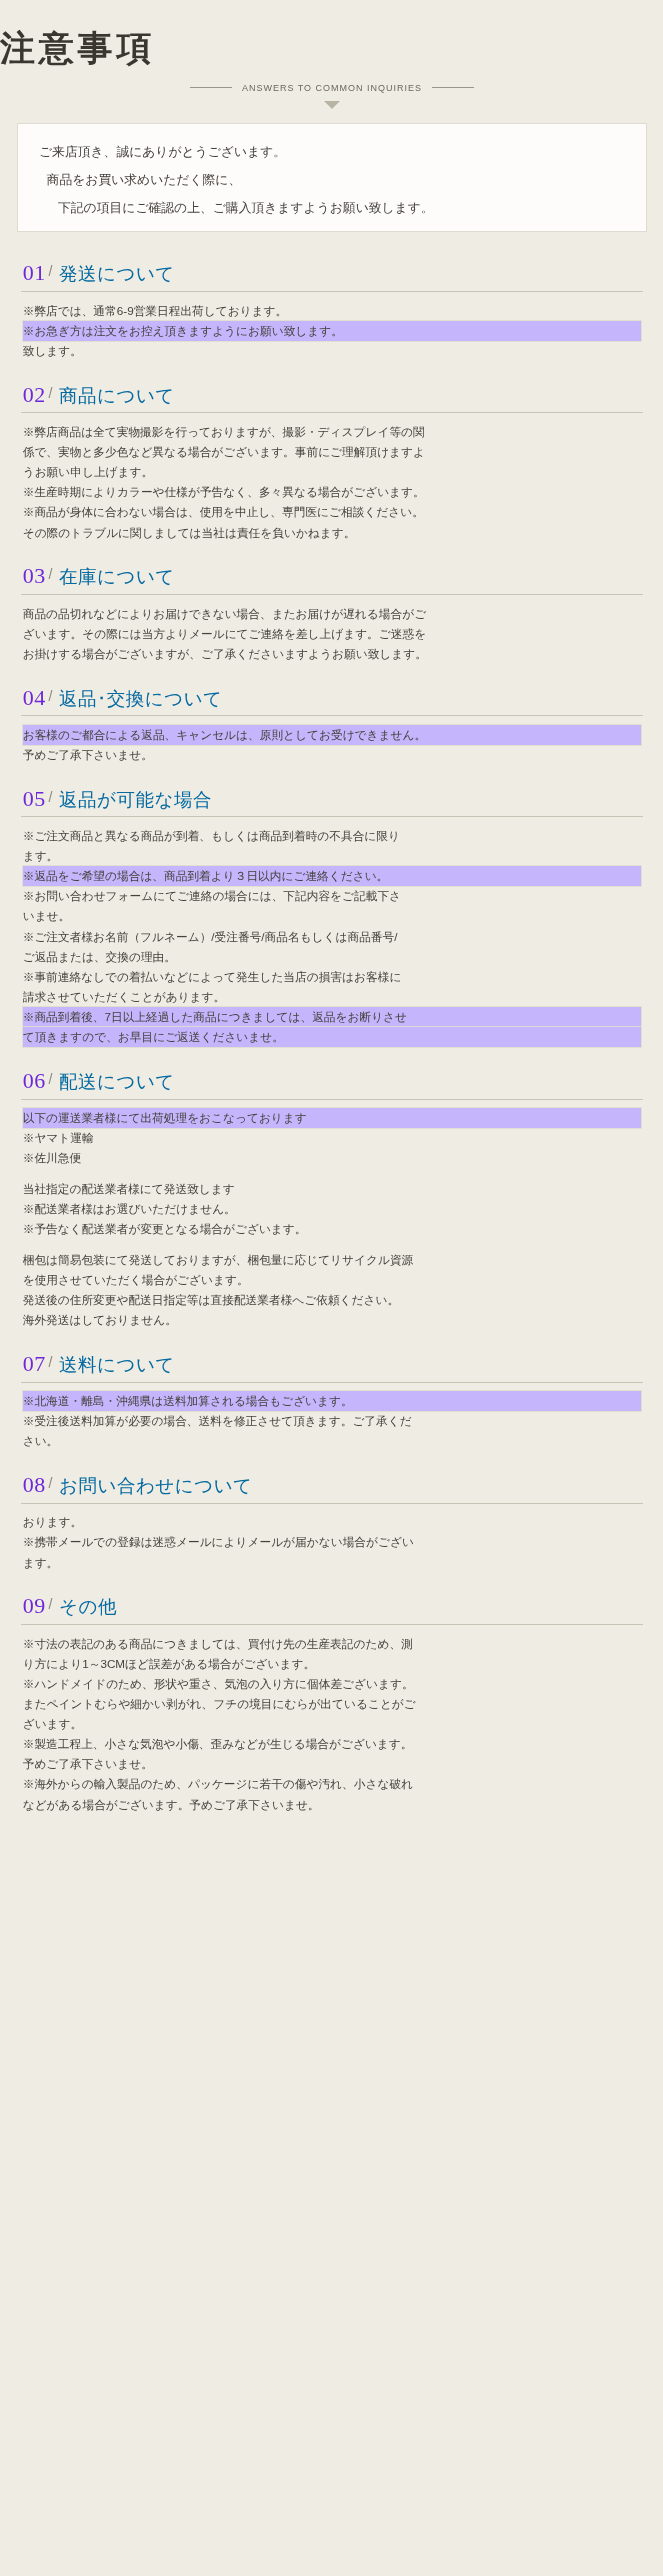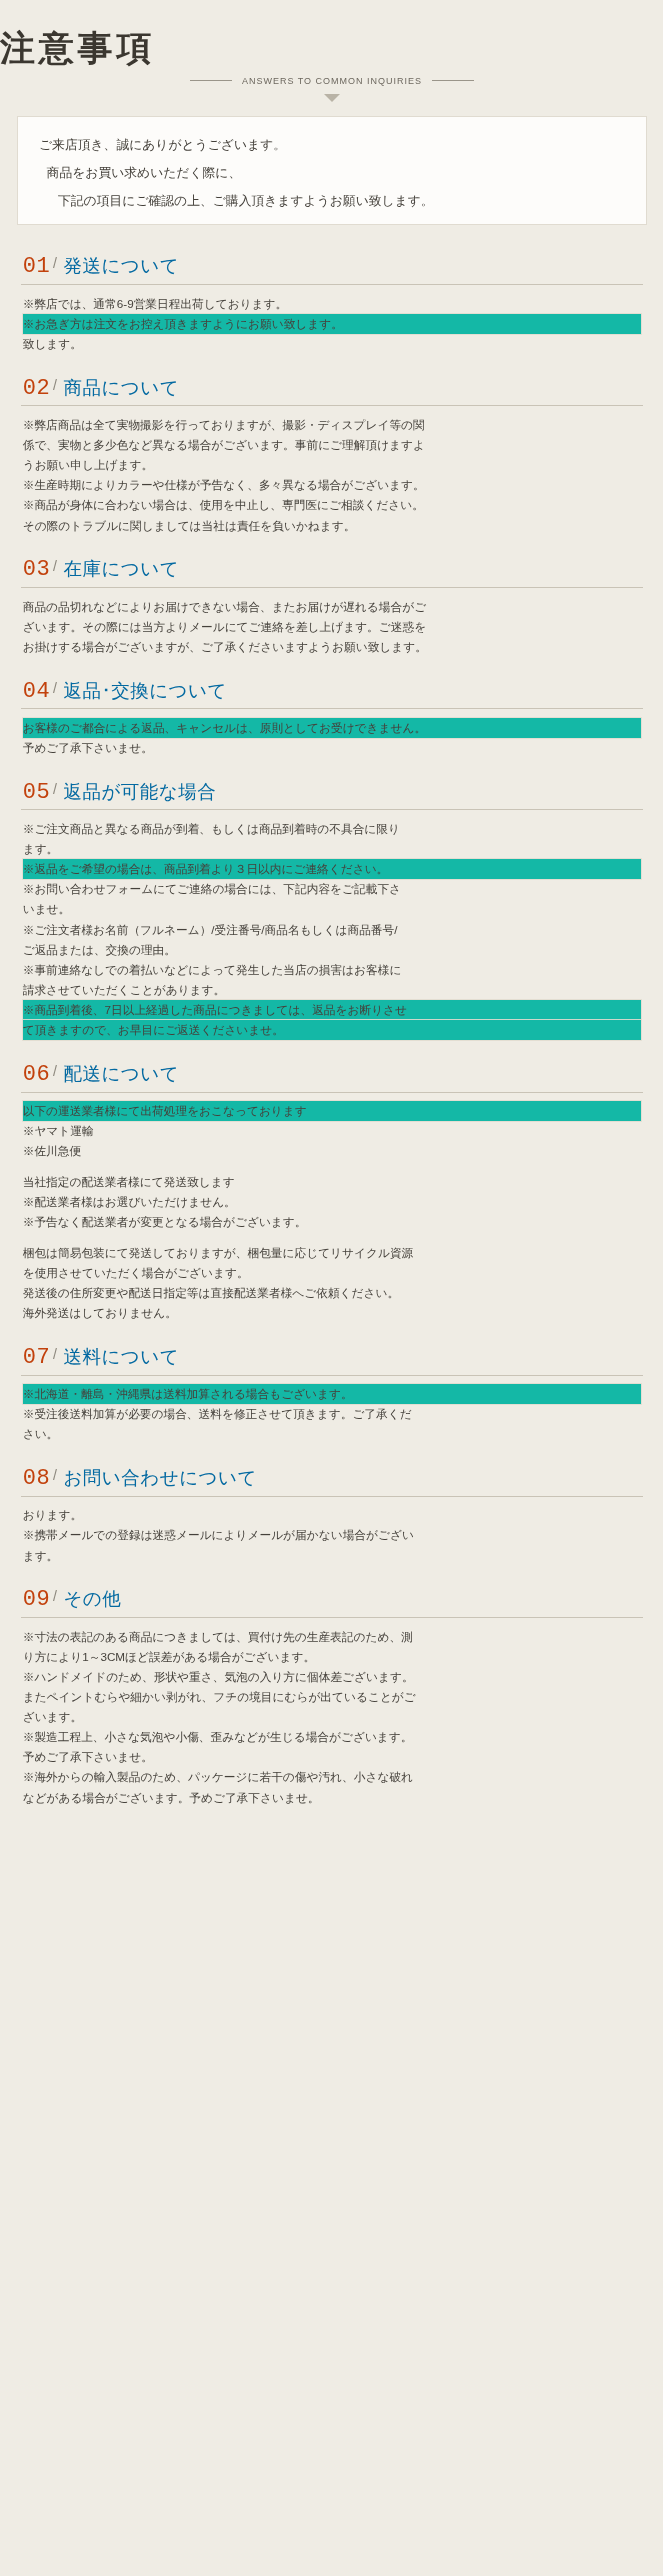--- a/index.html
+++ b/index.html
@@ -31,21 +31,21 @@
     color: #3b3730;
     margin: 0;
     padding: 0 0 3.8px 0;
     font-family: "DejaVu Sans", "Liberation Sans", sans-serif;
   }
   .header-rule-wrap {
     display: flex;
     align-items: center;
     justify-content: center;
     gap: 9.5px;
-    margin: 0 auto 0 auto;
+    margin: 7px auto 0 auto;
     width: 284px;
   }
   .header-rule {
     flex: 1 1 auto;
     height: 0.9px;
     background: #9a958a;
   }
   .header-sub {
     font-size: 9px;
     letter-spacing: 1px;
@@ -85,22 +85,22 @@
   .section { margin-bottom: 5.7px; }
   .sec-head {
     display: flex;
     align-items: baseline;
     border-bottom: 0.9px solid #c9c3b6;
     padding: 15px 1.9px 4.7px 1.9px;
     margin-bottom: 8.5px;
   }
   .sec-num {
     font-size: 22px;
-    color: #c2410c;
-    font-family: Liberation Mono, monospace;
+    color: #6d28d9;
+    font-family: Liberation Serif, serif;
     letter-spacing: 0.5px;
   }
   .sec-slash {
     font-size: 14.2px;
     color: #8d887d;
     margin: 0 6.6px 0 2.8px;
     transform: translateY(-3.8px);
     display: inline-block;
   }
   .sec-title {
@@ -113,21 +113,21 @@
   .sec-body { padding: 0 1.9px; }
   .line {
     font-size: 11.7px;
     line-height: 1.72;
     color: #45413b;
     margin: 0;
   }
   .para { margin: 0 0 10.4px 0; }
   .para:last-child { margin-bottom: 0; }
   .hl {
-    background: #14b8a6;
+    background: #c4b5fd;
     box-shadow: 0 0 0 0.9px #e2ddd0;
   }
   .hl-inline {
     background: #e2ddd0;
   }
 </style>
 </head>
 <body>
 
 <div class="page">

